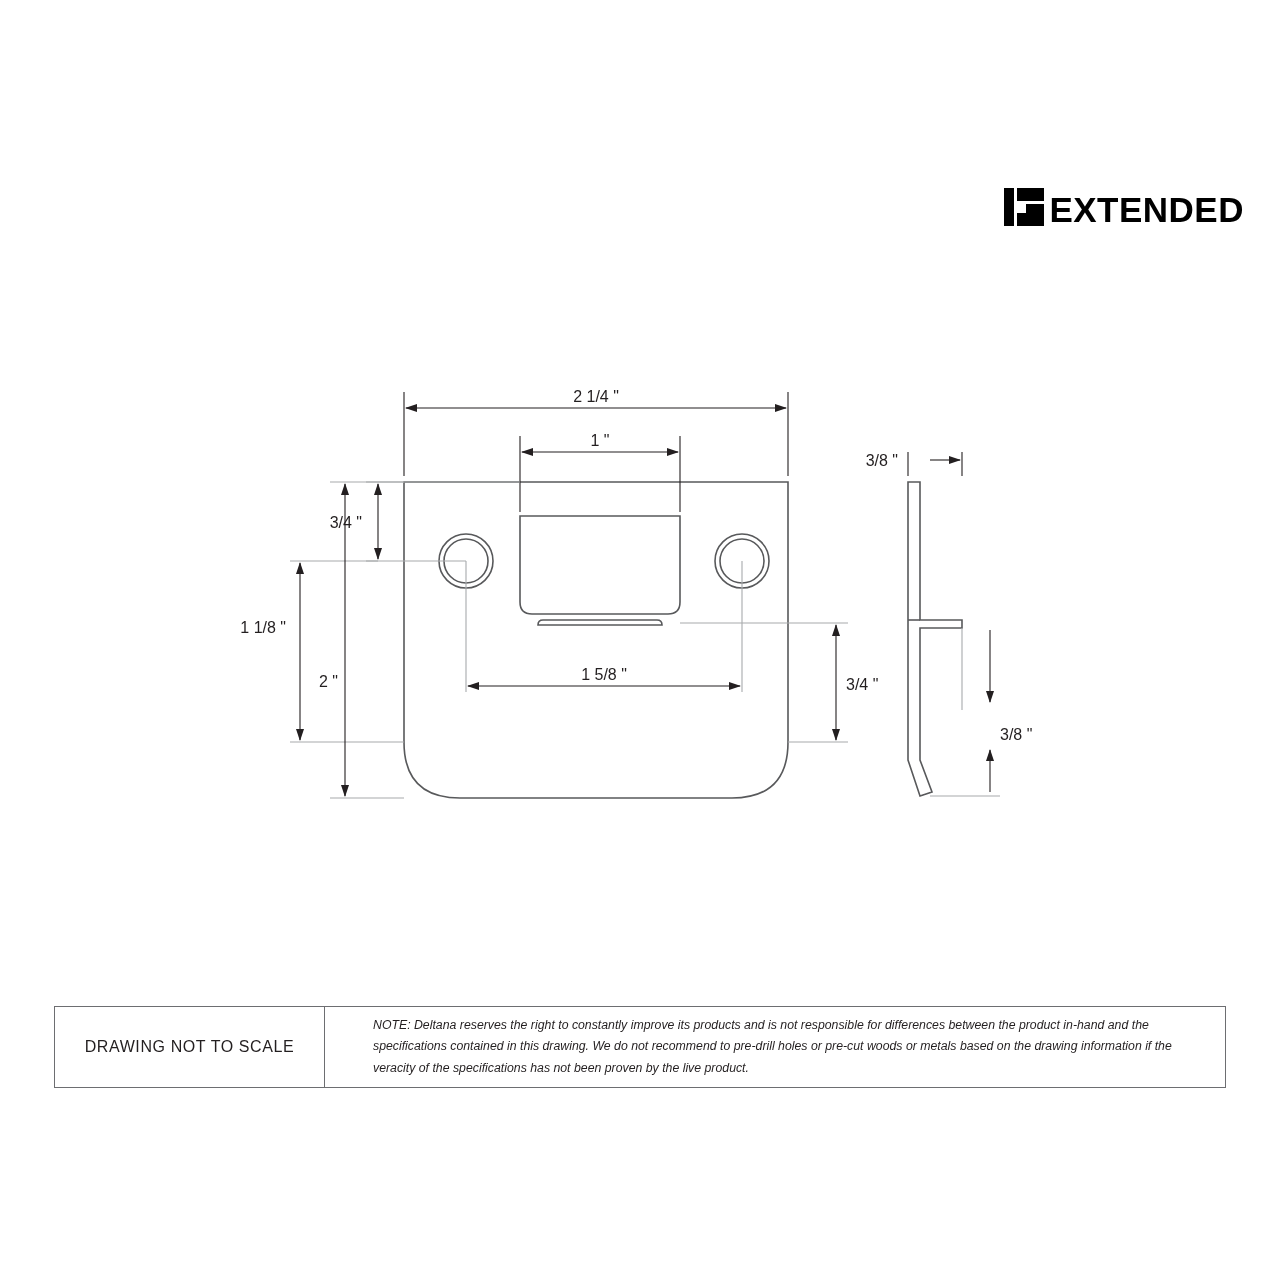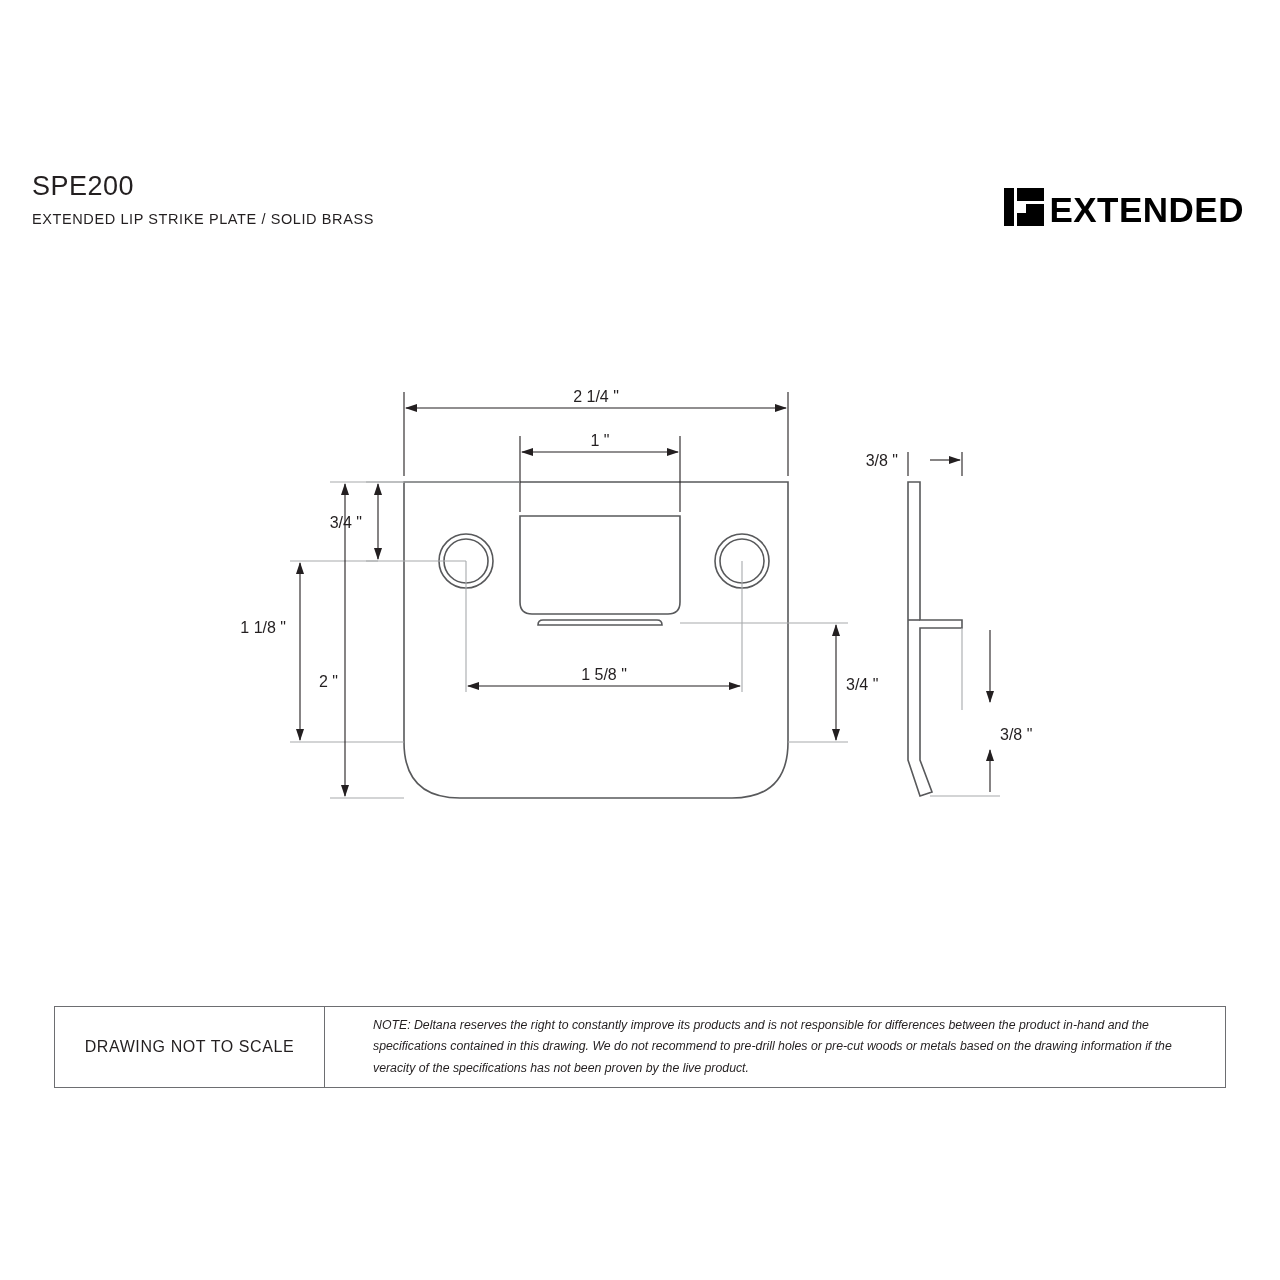--- a/index.html
+++ b/index.html
@@ -139,24 +139,20 @@
     font-size: 12.3px;
     line-height: 1.75;
     color: #231f20;
     font-style: italic;
   }
 </style>
 </head>
 <body>
 
 <div id="header">
-  <div id="title-block">
-    <div id="product-code">SPE200</div>
-    <div id="product-desc">EXTENDED LIP STRIKE PLATE / SOLID BRASS</div>
-  </div>
 
   <div id="logo-block">
     <div id="logo-mark">
       <div class="bar"></div>
       <div class="blockA"></div>
       <div class="blockB"></div>
       <div class="notch"></div>
     </div>
     <div id="logo-text">EXTENDED</div>
   </div>

